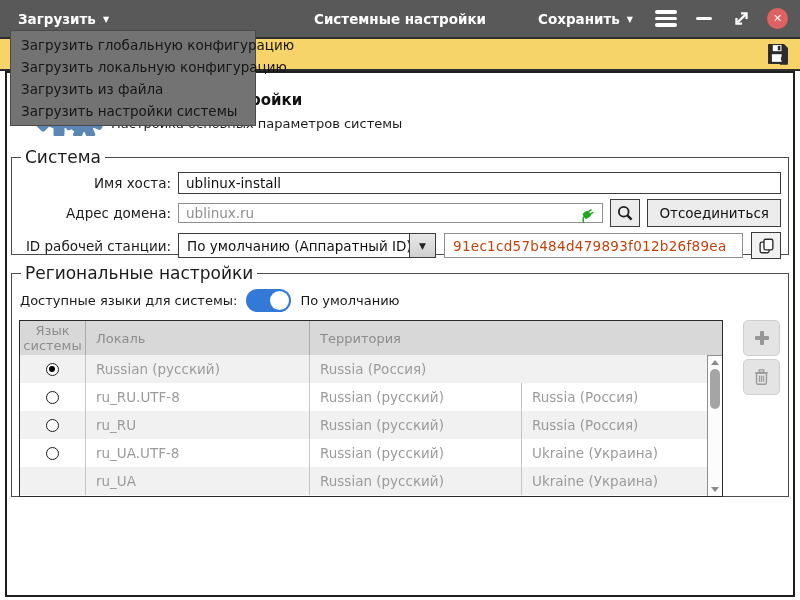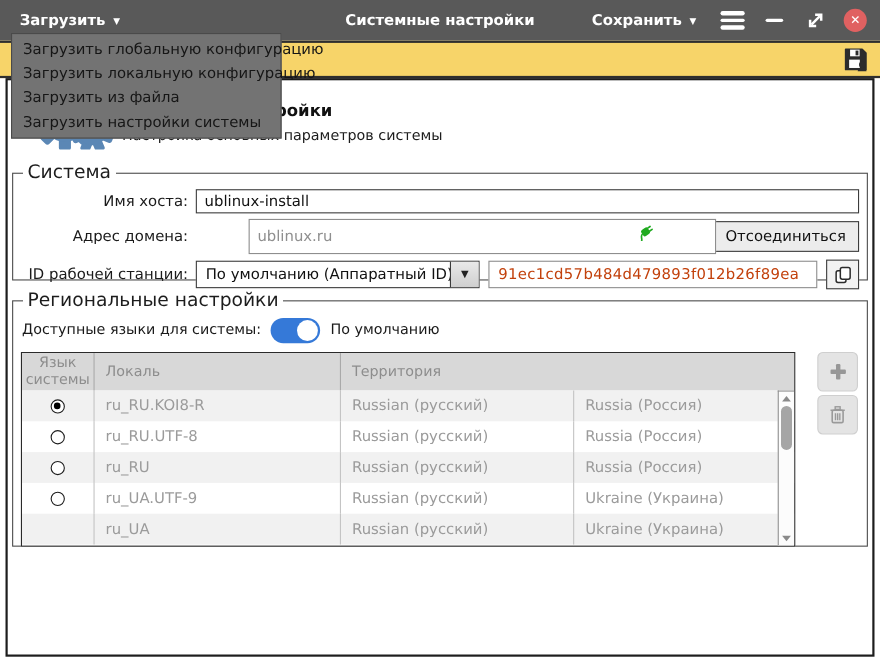--- a/index.html
+++ b/index.html
@@ -67,21 +67,21 @@
   legend { font-size:17px; margin-left:9px; padding:0 4px; color:#1c1c1c; }
   .fs-system { top:74px; height:108px; }
   .fs-regional { top:190px; height:234px; }
 
   .frow { display:flex; align-items:center; margin:5px 7px; }
   .frow .flabel { width:152px; text-align:right; margin-right:7px; flex:none; font-size:13.5px; }
 
   .ti { font-family:"DejaVu Sans", sans-serif; font-size:13.5px; outline:none; }
   .host-input { flex:1; height:22px; border:1px solid #3c3c3c; padding:0 7px; color:#111; }
   .domain-box { flex:1; position:relative; }
-  .domain-input { width:100%; height:32px; border:1px solid #8e8e8e; padding:0 28px 0 7px; color:#8f8f8f;margin-left:48px; }
+  .domain-input { width:100%; height:20px; border:1px solid #8e8e8e; padding:0 28px 0 7px; color:#8f8f8f; }
   .plug { position:absolute; right:6px; top:4px; }
   .sq-btn {
     width:30px; height:28px; margin-left:7px; flex:none;
     background:#ececec; border:1px solid #3c3c3c;
     display:flex; align-items:center; justify-content:center;
   }
   .disconnect-btn {
     height:28px; margin-left:7px; padding:0 11px; flex:none;
     background:#ececec; border:1px solid #3c3c3c;
     font-family:"DejaVu Sans", sans-serif; font-size:13.5px; color:#111;
@@ -280,21 +280,20 @@
         <div class="thead">
           <div class="tcell c-radio">Язык системы</div>
           <div class="tcell">Локаль</div>
           <div class="tcell">Территория</div>
         </div>
         <div>
             <div class="trow odd">
               <div class="tcell c-radio">
                 <span class="radio checked"></span>
               </div>
-              <div class="tcell">ru_RU.KOI8-R</div>
               <div class="tcell">Russian (русский)</div>
               <div class="tcell">Russia (Россия)</div>
             </div>
             <div class="trow">
               <div class="tcell c-radio">
                 <span class="radio"></span>
               </div>
               <div class="tcell">ru_RU.UTF-8</div>
               <div class="tcell">Russian (русский)</div>
               <div class="tcell">Russia (Россия)</div>
@@ -304,21 +303,21 @@
                 <span class="radio"></span>
               </div>
               <div class="tcell">ru_RU</div>
               <div class="tcell">Russian (русский)</div>
               <div class="tcell">Russia (Россия)</div>
             </div>
             <div class="trow">
               <div class="tcell c-radio">
                 <span class="radio"></span>
               </div>
-              <div class="tcell">ru_UA.UTF-9</div>
+              <div class="tcell">ru_UA.UTF-8</div>
               <div class="tcell">Russian (русский)</div>
               <div class="tcell">Ukraine (Украина)</div>
             </div>
             <div class="trow odd">
               <div class="tcell c-radio"></div>
               <div class="tcell">ru_UA</div>
               <div class="tcell">Russian (русский)</div>
               <div class="tcell">Ukraine (Украина)</div>
             </div>
           </div>

